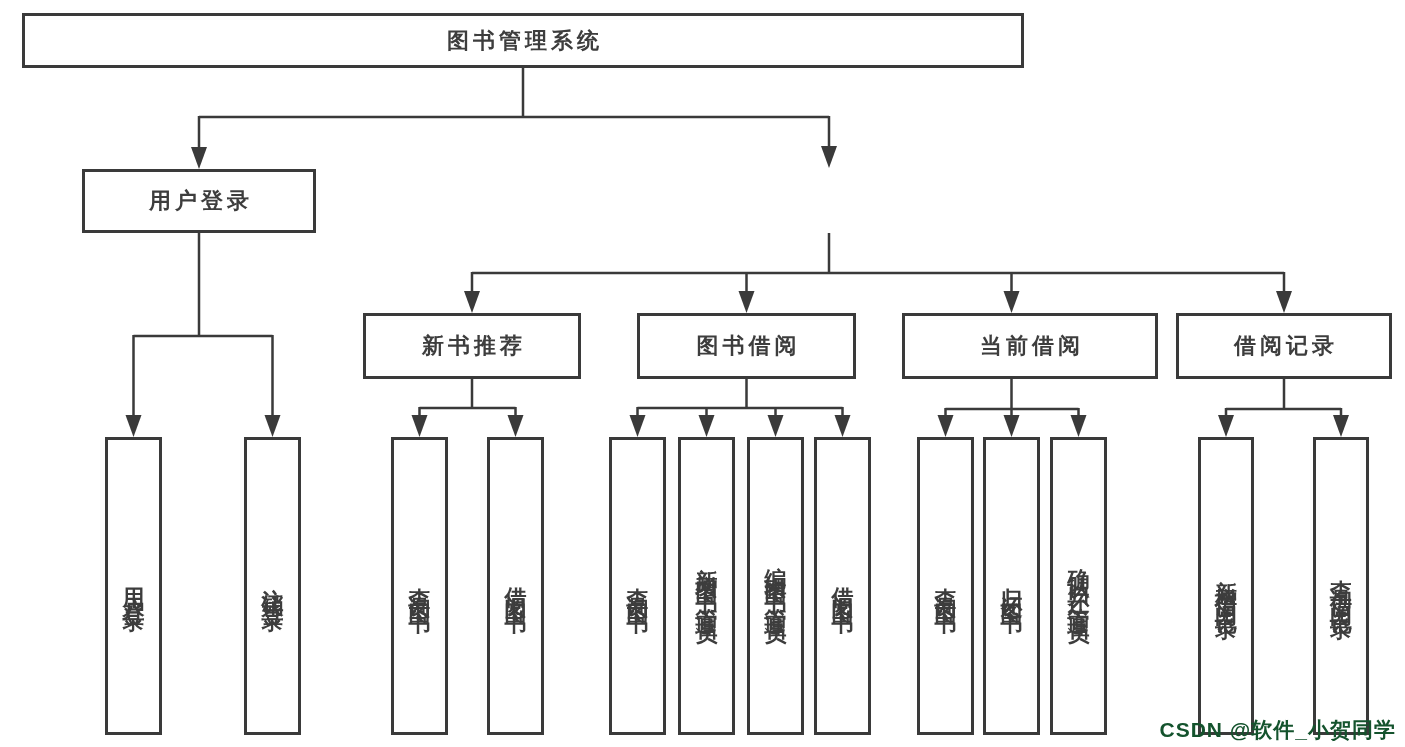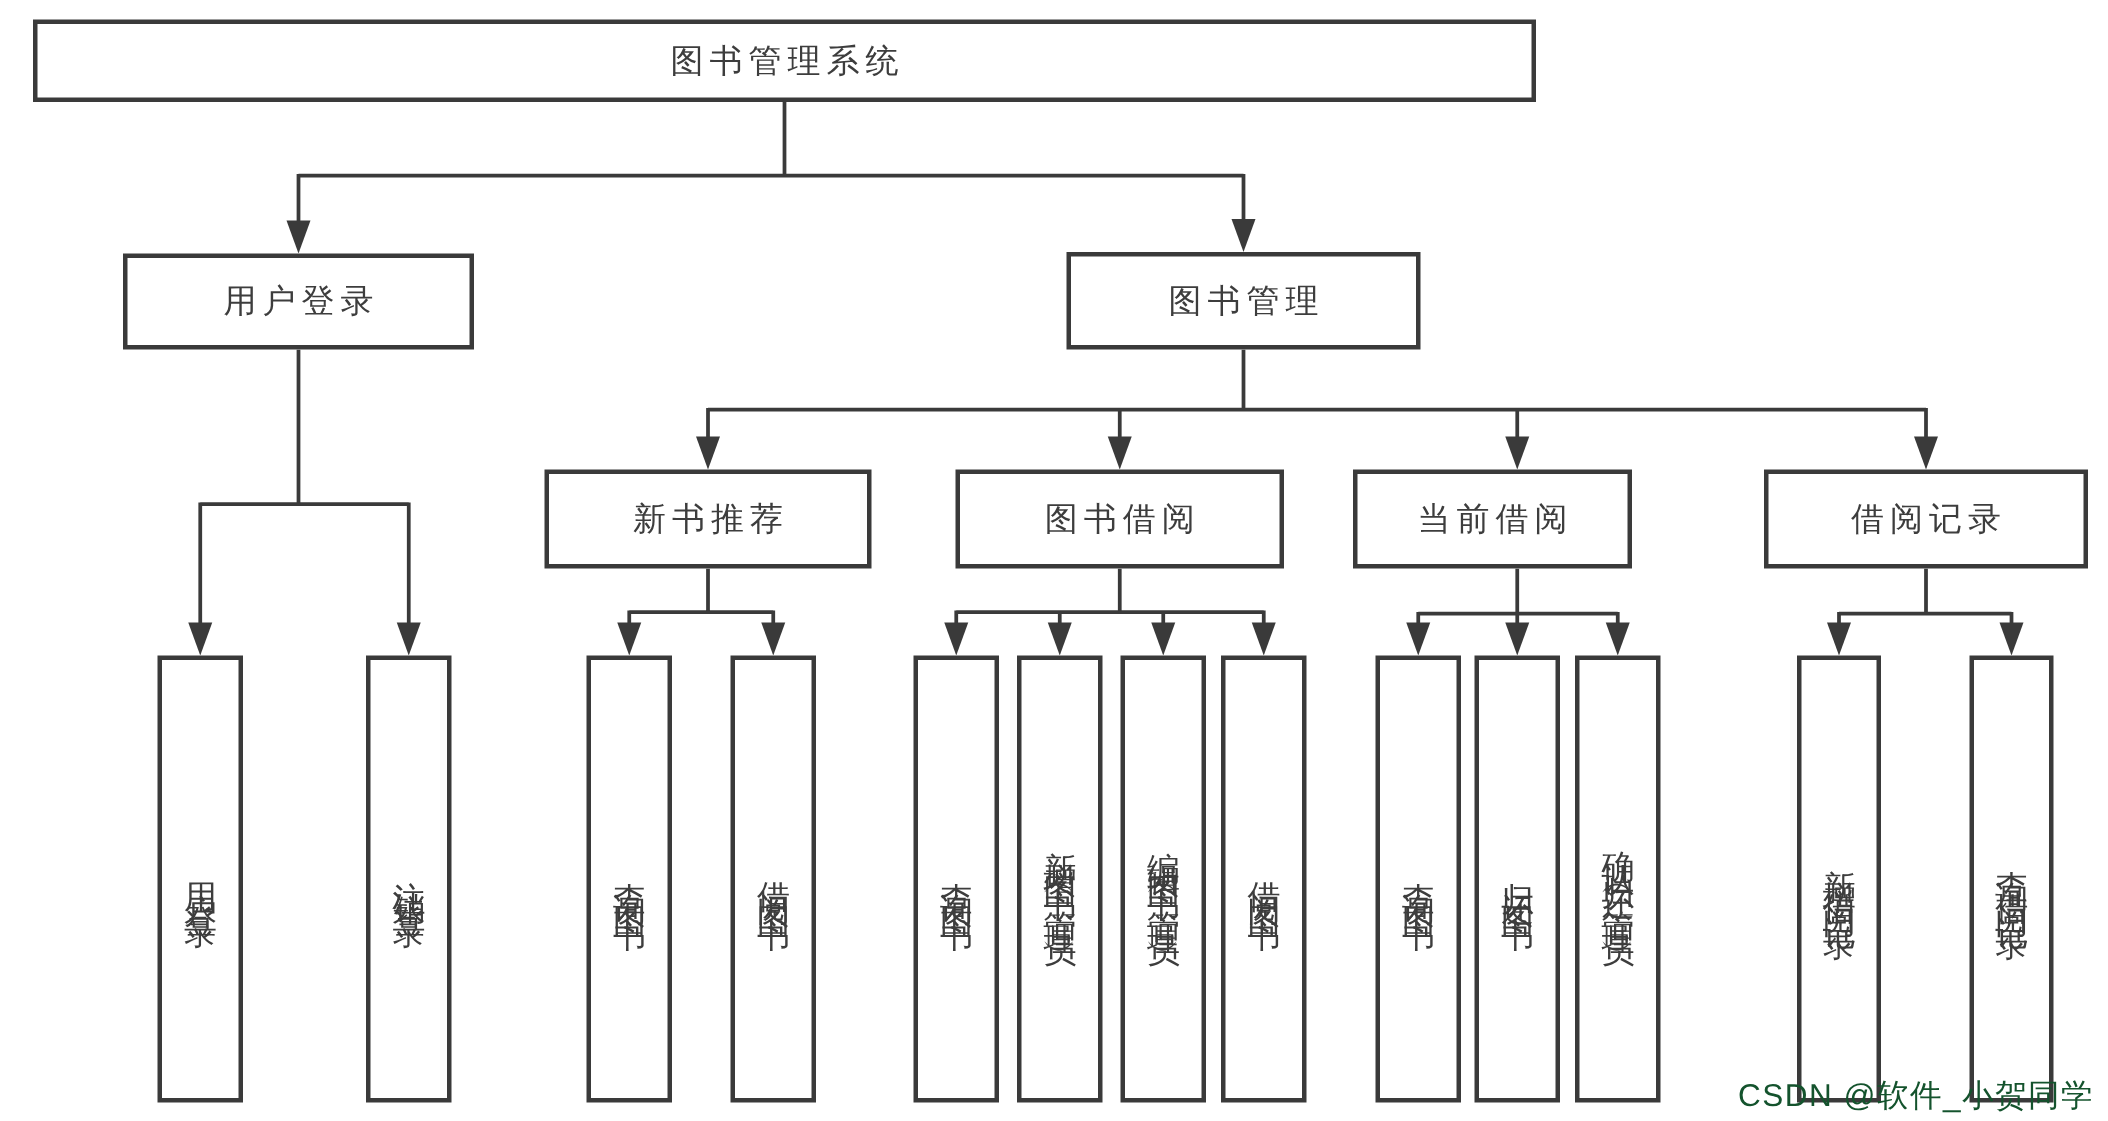--- a/index.html
+++ b/index.html
@@ -3,20 +3,21 @@
 <meta charset="utf-8">
 <style>
   html, body { margin: 0; padding: 0; background: #ffffff; }
   #stage {
     position: relative;
     width: 1405px;
     height: 747px;
     background: #ffffff;
     font-family: "Liberation Sans", sans-serif;
     overflow: hidden;
+    font-weight: bold;
   }
   #connectors {
     position: absolute;
     left: 0; top: 0;
     width: 1405px; height: 747px;
   }
   .hbox {
     position: absolute;
     box-sizing: border-box;
     border: 3px solid #3a3a3a;
@@ -95,25 +96,24 @@
       <polygon points="1003.5,415 1019.5,415 1011.5,437"></polygon>
       <polygon points="1070.5,415 1086.5,415 1078.5,437"></polygon>
       <polygon points="1218,415 1234,415 1226,437"></polygon>
       <polygon points="1333,415 1349,415 1341,437"></polygon>
     </g>
   </svg>
 
   <div class="hbox" style="left:22px; top:13px; width:1002px; height:55px;">图书管理系统</div>
 
   <div class="hbox" style="left:82px; top:169px; width:234px; height:64px;">用户登录</div>
-  <div class="hbox" style="left:711px; top:168px; width:236px; height:65px;">图书管理</div>
 
   <div class="hbox" style="left:637px; top:313px; width:219px; height:66px;">图书借阅</div>
   <div class="hbox" style="left:363px; top:313px; width:218px; height:66px;">新书推荐</div>
-  <div class="hbox" style="left:902px; top:313px; width:186px; height:66px;">当前借阅</div>
+  <div class="hbox" style="left:902px; top:313px; width:256px; height:66px;">当前借阅</div>
   <div class="hbox" style="left:1176px; top:313px; width:216px; height:66px;">借阅记录</div>
 
   <div class="vbox" style="left:105px;">
     <span>用户登录</span>
   </div>
   <div class="vbox" style="left:244px;">
     <span>注销登录</span>
   </div>
 
   <div class="vbox" style="left:391px;">

